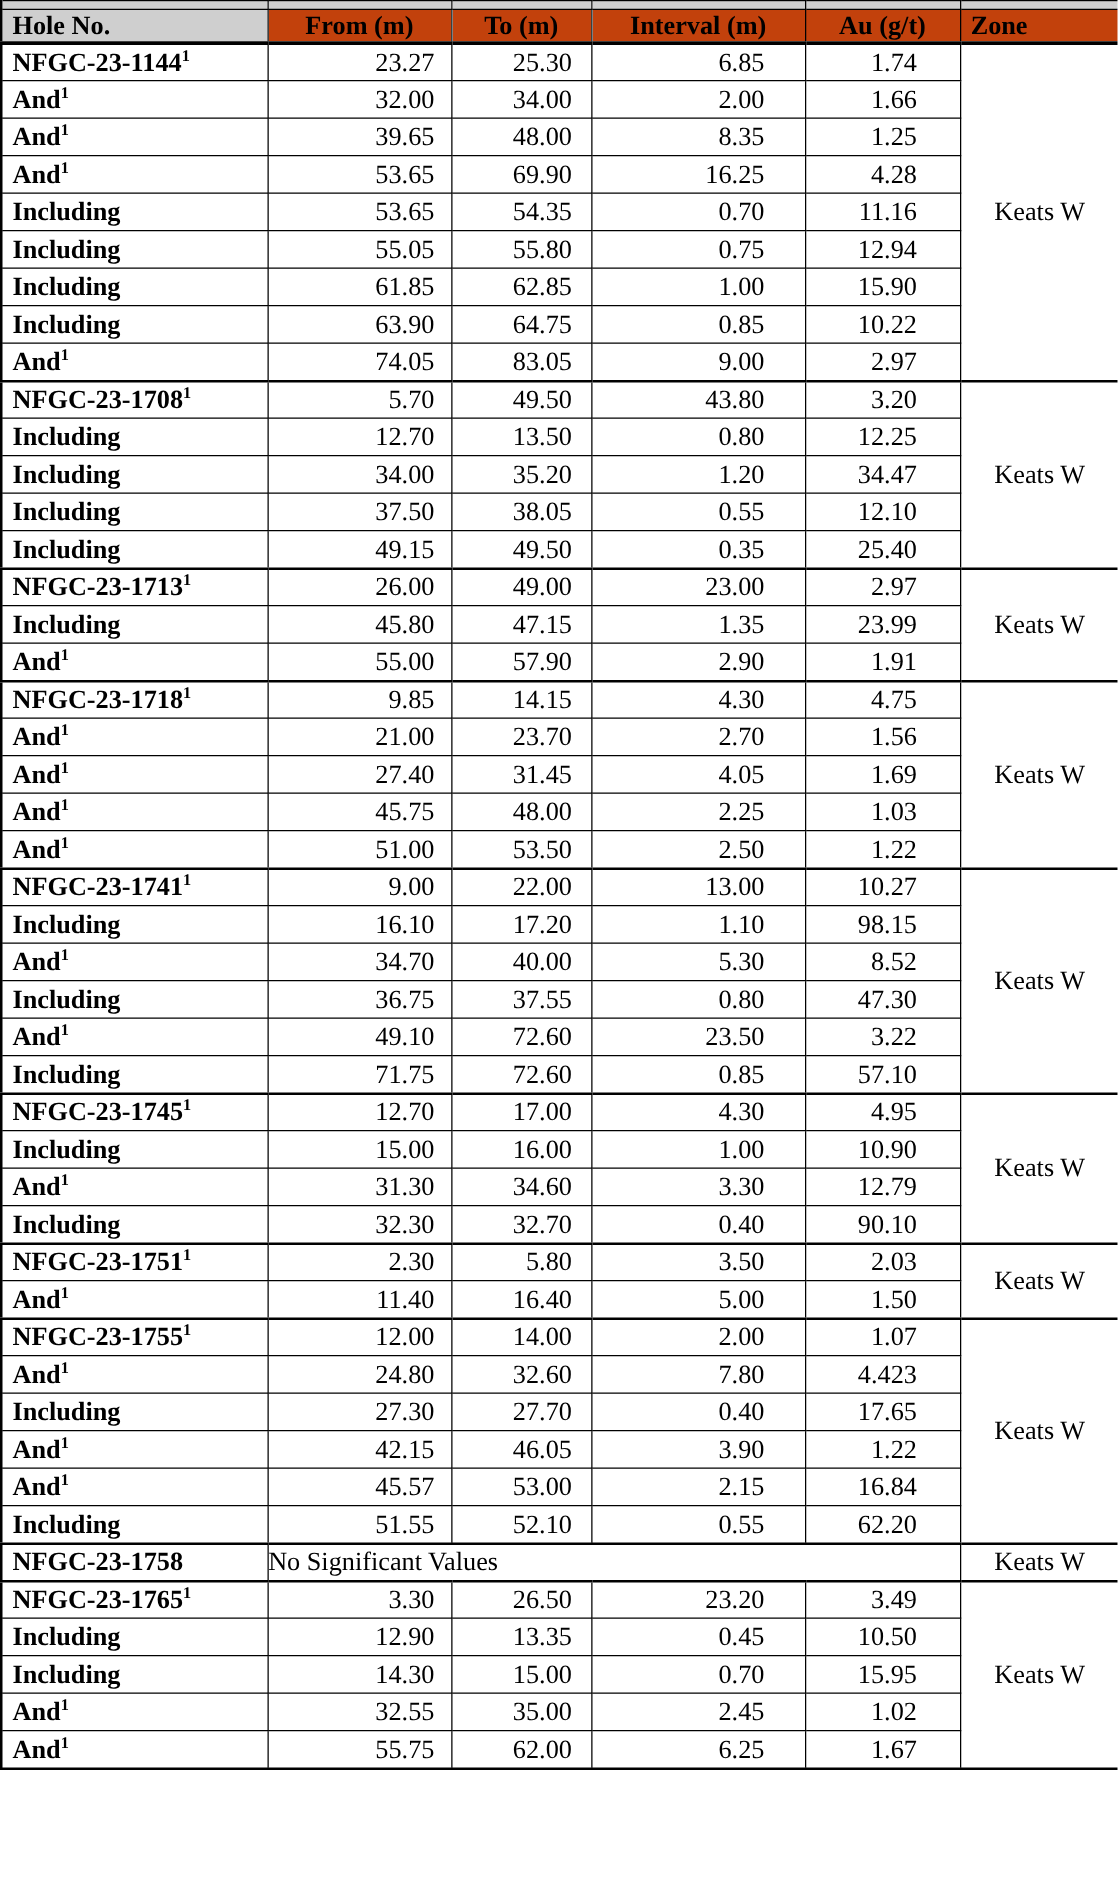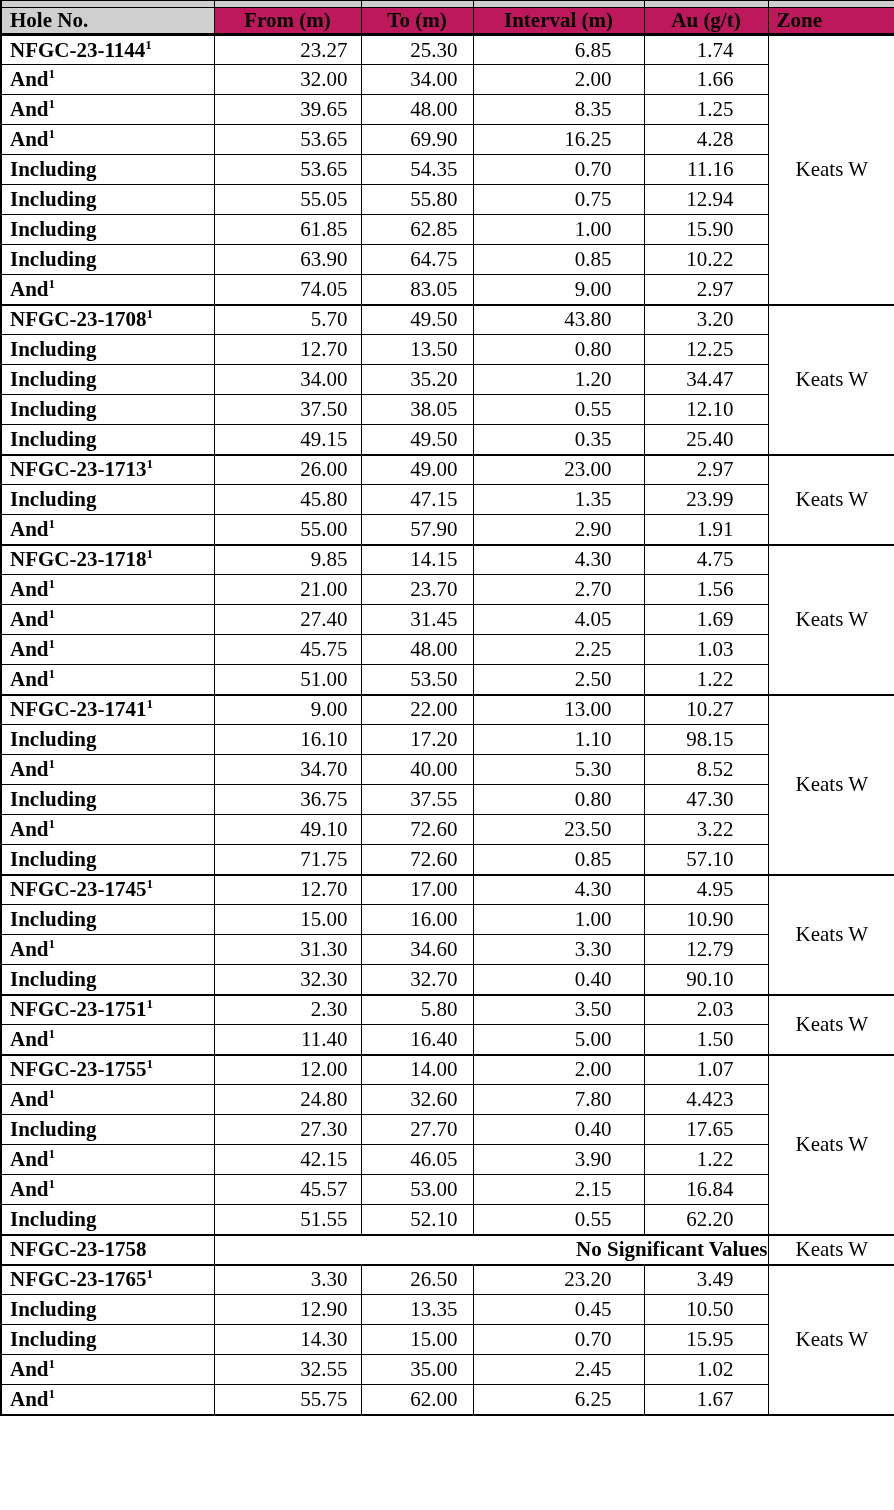--- a/index.html
+++ b/index.html
@@ -25,37 +25,37 @@
 
   
   tr.sliver td { height:7px; background:var(--shade); border-bottom:1px solid var(--border); }
 
   
   thead th {
     height:27px;
     font-size:21px;
     font-weight:bold;
     border-bottom:3px solid var(--border);
-    background:#be185d;
+    background:#c2410c;
     text-align:center;
   }
   thead th.h-hole { background:var(--shade); text-align:left; padding-left:8px; }
   thead th.h-zone { text-align:left; padding-left:8px; }
 
   
   tbody td { height:30px; font-size:21px; background:#ffffff; }
   tbody tr.group-start td { border-top:2.5px solid var(--border); }
   td.hole { font-weight:bold; text-align:left; padding-left:8px; }
   td.num  { text-align:right; font-weight:normal; }
   td.c-from { padding-right:13px; }
   td.c-to   { padding-right:15px;margin-left:24px; }
   td.c-int  { padding-right:32px; }
   td.c-au   { padding-right:34px; }
   td.zone { text-align:center; font-weight:normal; vertical-align:middle;margin-top:34px; }
-  td.merged { text-align:right; font-weight:bold; }
+  td.merged { text-align:left; font-weight:normal; }
   sup { font-size:13px; line-height:0; }
 </style>
 </head>
 <body>
 
 <table>
   <colgroup>
     <col style="width:213px">
     <col style="width:147px">
     <col style="width:112px">

